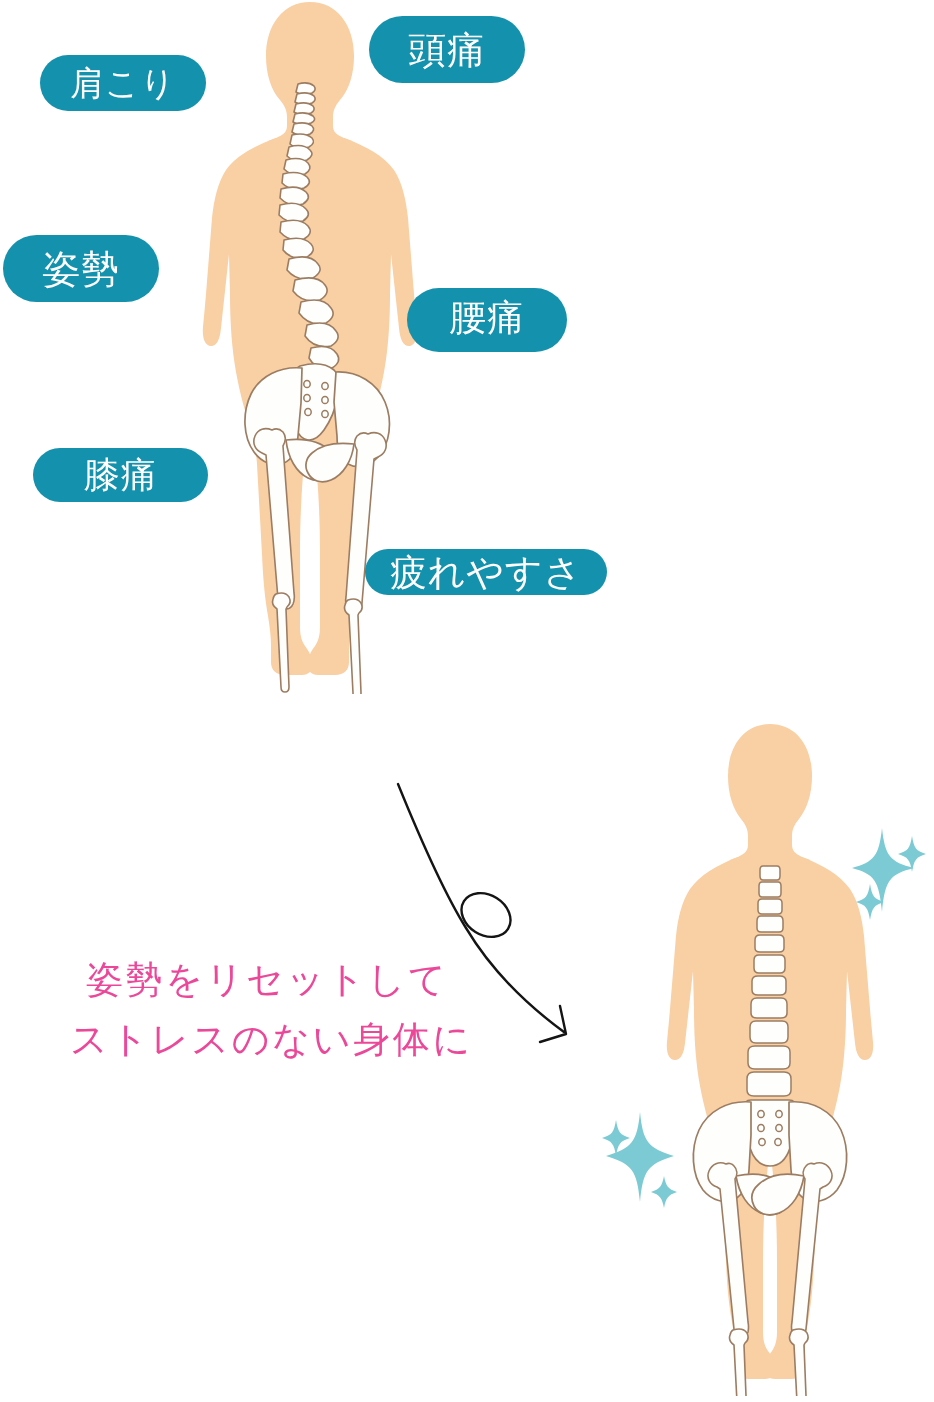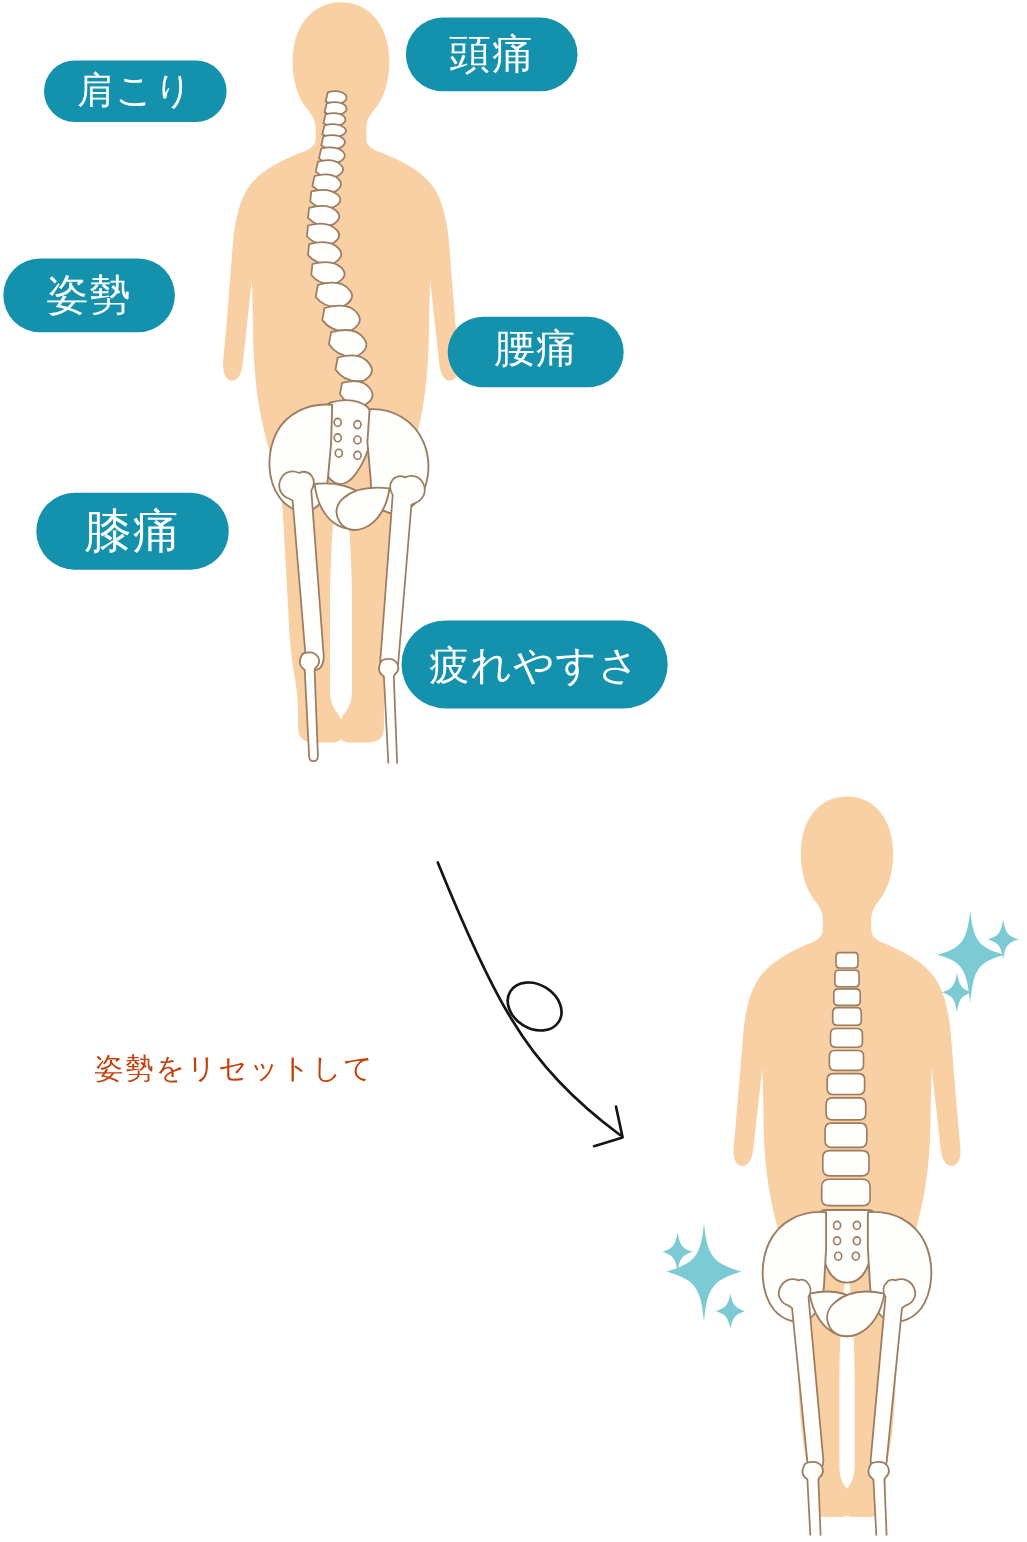--- a/index.html
+++ b/index.html
@@ -33,41 +33,41 @@
     line-height: 1;
     white-space: nowrap;
     box-sizing: border-box;
     user-select: none;
   }
 
   .badge-shoulder { left: 40px;  top: 55px;  width: 166px; height: 56px; font-size: 34px; }
   .badge-head     { left: 369px; top: 16px;  width: 156px; height: 67px; font-size: 38px; }
   .badge-posture  { left: 3px;   top: 218px; width: 156px; height: 67px; font-size: 38px; margin-top: 17px; }
   .badge-lowback  { left: 407px; top: 288px; width: 160px; height: 64px; font-size: 37px; font-family: Liberation Mono, monospace; }
-  .badge-knee     { left: 33px;  top: 448px; width: 175px; height: 70px; font-size: 43px; }
-  .badge-fatigue  { left: 365px; top: 564px; width: 242px; height: 80px; font-size: 37px; align-items: center; }
+  .badge-knee     { left: 33px;  top: 448px; width: 175px; height: 54px; font-size: 36px; }
+  .badge-fatigue  { left: 365px; top: 549px; width: 242px; height: 46px; font-size: 37px; align-items: center; }
 
   
   .figure {
     position: absolute;
   }
   .fig-before { left: 150px; top: -6px;  width: 320px; height: 700px; }
   .fig-after  { left: 620px; top: 716px; width: 300px; height: 680px; }
 
   .figure svg { display: block; width: 100%; height: 100%; }
 
   
   .caption {
     position: absolute;
     left: 70px;
     top: 950px;
     width: 400px;
-    color: #c2410c;
+    color: #ec4899;
     font-family: "Liberation Sans", "DejaVu Sans", sans-serif;
-    font-size: 26px;
+    font-size: 37px;
     line-height: 1.62;
     letter-spacing: 0.07em;
     white-space: nowrap;
   }
   .caption .line { display: block; }
   .caption .line-1 { margin-left: 16px; }
 
   
   .arrow-wrap {
     position: absolute;
@@ -229,20 +229,21 @@
   </div>
   <div class="badge badge-knee">
     <span>膝痛</span>
   </div>
   <div class="badge badge-fatigue">
     <span>疲れやすさ</span>
   </div>
 
   <div class="caption">
     <span class="line line-1">姿勢をリセットして</span>
+    <span class="line line-2">ストレスのない身体に</span>
   </div>
 
   <div class="arrow-wrap">
     <svg viewBox="0 0 240 300" xmlns="http://www.w3.org/2000/svg" aria-hidden="true">
       <path d="M28 14
                C54 78 76 126 96 158
                C114 188 142 224 194 262" fill="none" stroke="#141414" stroke-width="2.4" stroke-linecap="round"></path>
       <ellipse cx="116" cy="145" rx="26" ry="20" transform="rotate(32 116 145)" fill="none" stroke="#141414" stroke-width="2.4"></ellipse>
       <path d="M170 272 L196 264 L190 236" fill="none" stroke="#141414" stroke-width="2.4" stroke-linecap="round" stroke-linejoin="round"></path>
     </svg>

